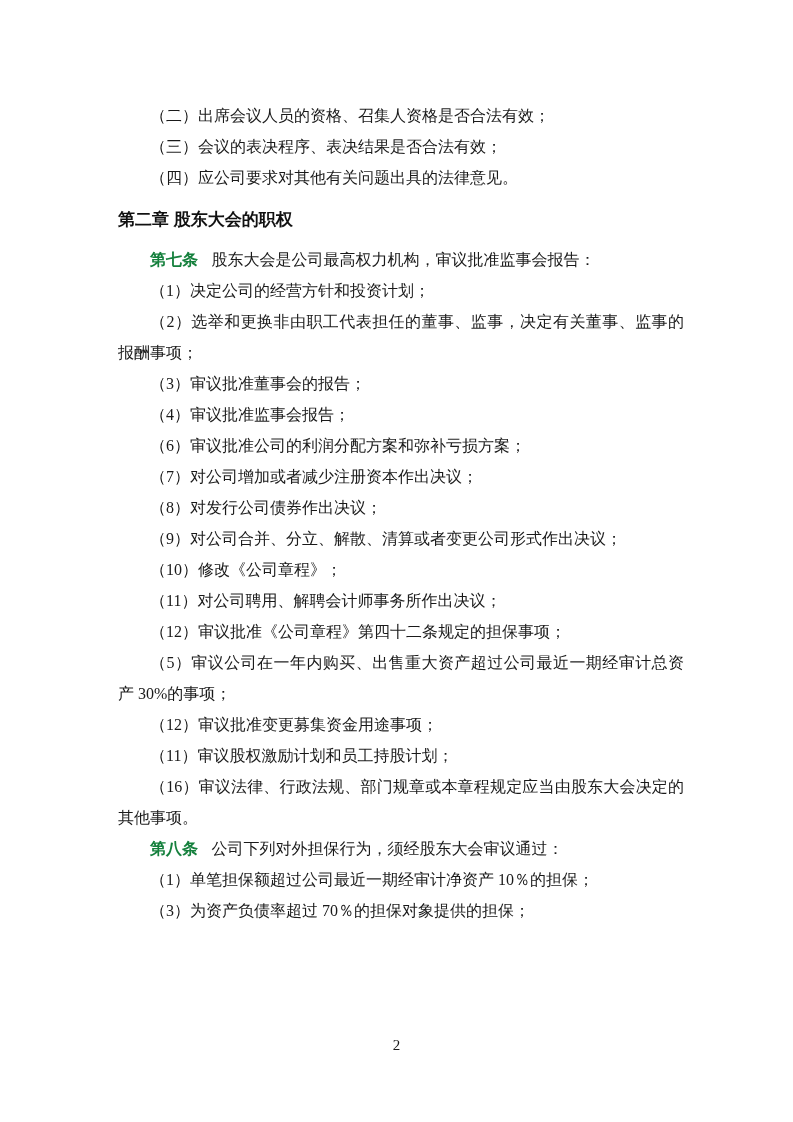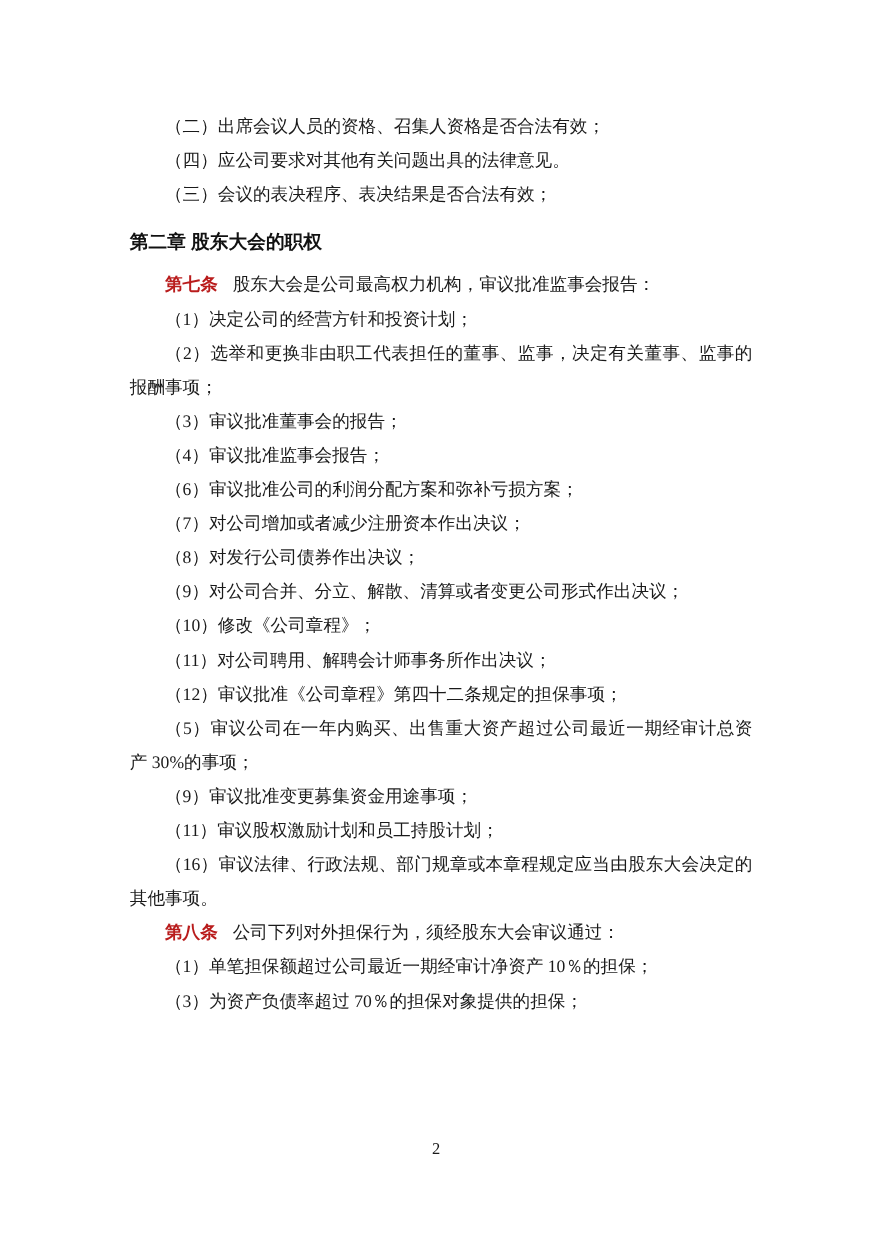--- a/index.html
+++ b/index.html
@@ -33,60 +33,60 @@
     font-weight: bold;
     text-align: left;
     text-indent: 0;
     font-family: "Liberation Sans", "DejaVu Sans", sans-serif;
     color: #111111;
   }
   .article-label {
     font-weight: bold;
     font-family: "Liberation Sans", "DejaVu Sans", sans-serif;
     margin-right: 0.85em;
-    color: #b91c1c;
+    color: #15803d;
   }
   .page-number {
     position: absolute;
     top: 1034px;
     left: 0;
     width: 793px;
     text-align: center;
     font-size: 15px;
     line-height: 22px;
     color: #1a1a1a;
   }
 </style>
 </head>
 <body>
 
 <div class="page">
   <div>
 
     <p class="body">（二）出席会议人员的资格、召集人资格是否合法有效；</p>
+    <p class="body">（三）会议的表决程序、表决结果是否合法有效；</p>
     <p class="body">（四）应公司要求对其他有关问题出具的法律意见。</p>
-    <p class="body">（三）会议的表决程序、表决结果是否合法有效；</p>
 
     <h2 class="chapter">第二章 股东大会的职权</h2>
 
     <p class="body"><span class="article-label">第七条</span><span>股东大会是公司最高权力机构，审议批准监事会报告：</span></p>
 
     <p class="body">（1）决定公司的经营方针和投资计划；</p>
     <p class="body">（2）选举和更换非由职工代表担任的董事、监事，决定有关董事、监事的报酬事项；</p>
     <p class="body">（3）审议批准董事会的报告；</p>
     <p class="body">（4）审议批准监事会报告；</p>
     <p class="body">（6）审议批准公司的利润分配方案和弥补亏损方案；</p>
     <p class="body">（7）对公司增加或者减少注册资本作出决议；</p>
     <p class="body">（8）对发行公司债券作出决议；</p>
     <p class="body">（9）对公司合并、分立、解散、清算或者变更公司形式作出决议；</p>
     <p class="body">（10）修改《公司章程》；</p>
     <p class="body">（11）对公司聘用、解聘会计师事务所作出决议；</p>
     <p class="body">（12）审议批准《公司章程》第四十二条规定的担保事项；</p>
     <p class="body">（5）审议公司在一年内购买、出售重大资产超过公司最近一期经审计总资产 30%的事项；</p>
-    <p class="body">（9）审议批准变更募集资金用途事项；</p>
+    <p class="body">（12）审议批准变更募集资金用途事项；</p>
     <p class="body">（11）审议股权激励计划和员工持股计划；</p>
     <p class="body">（16）审议法律、行政法规、部门规章或本章程规定应当由股东大会决定的其他事项。</p>
 
     <p class="body"><span class="article-label">第八条</span><span>公司下列对外担保行为，须经股东大会审议通过：</span></p>
 
     <p class="body">（1）单笔担保额超过公司最近一期经审计净资产 10％的担保；</p>
     <p class="body">（3）为资产负债率超过 70％的担保对象提供的担保；</p>
 
   </div>
 

